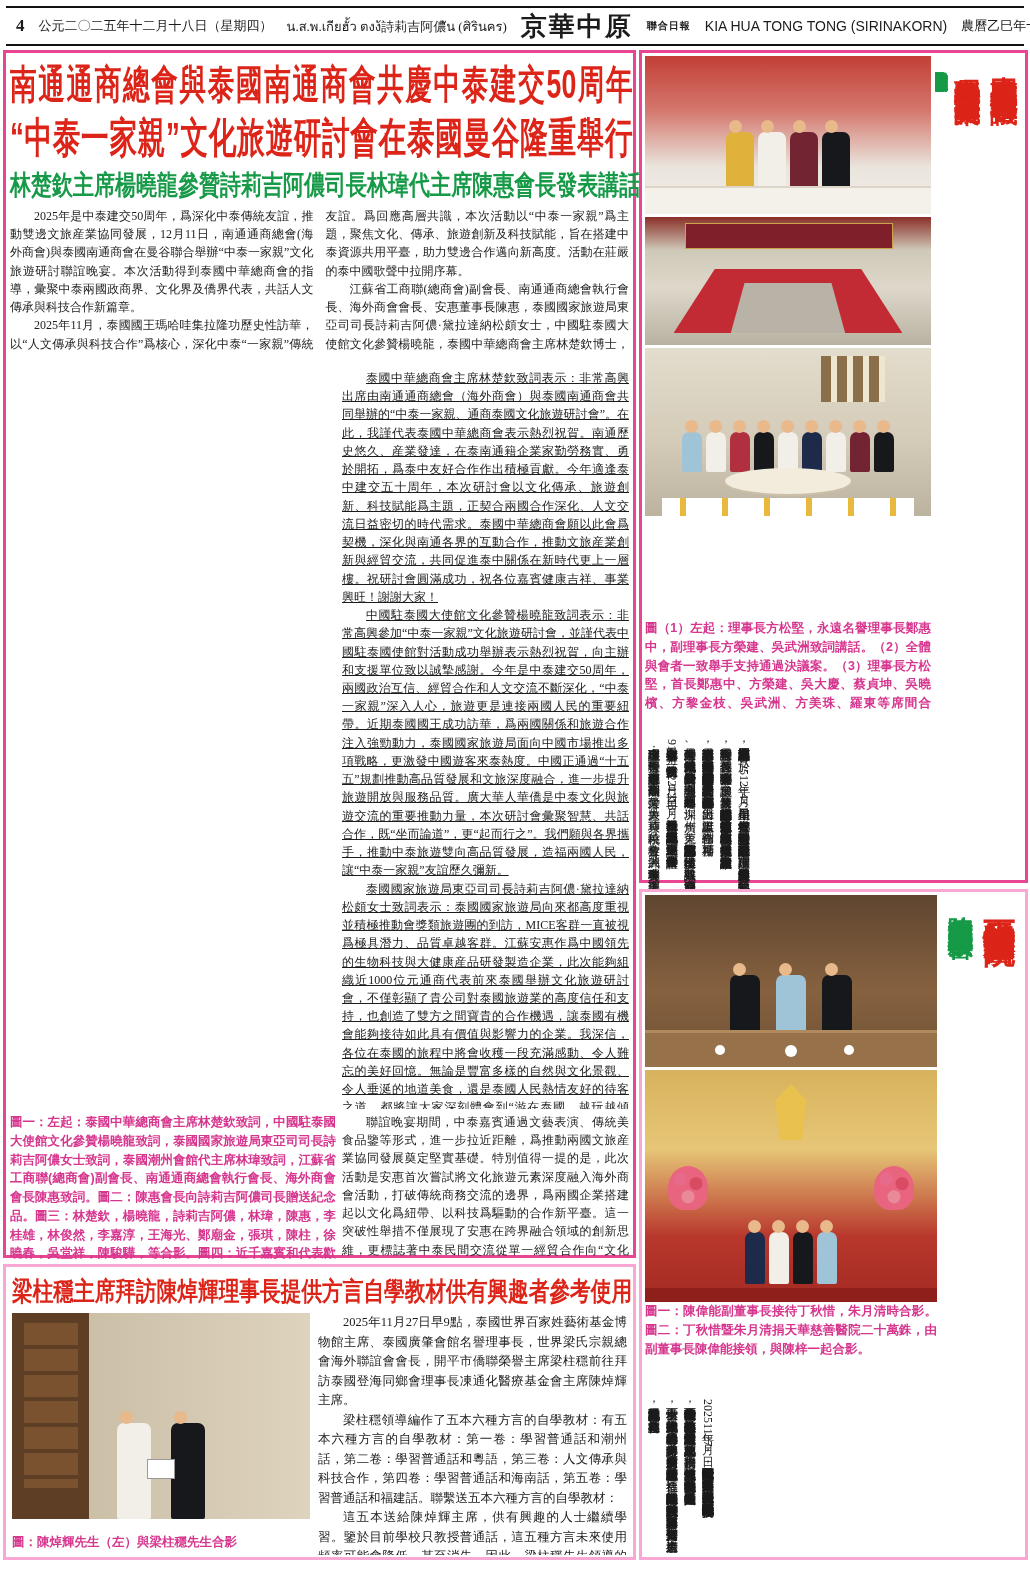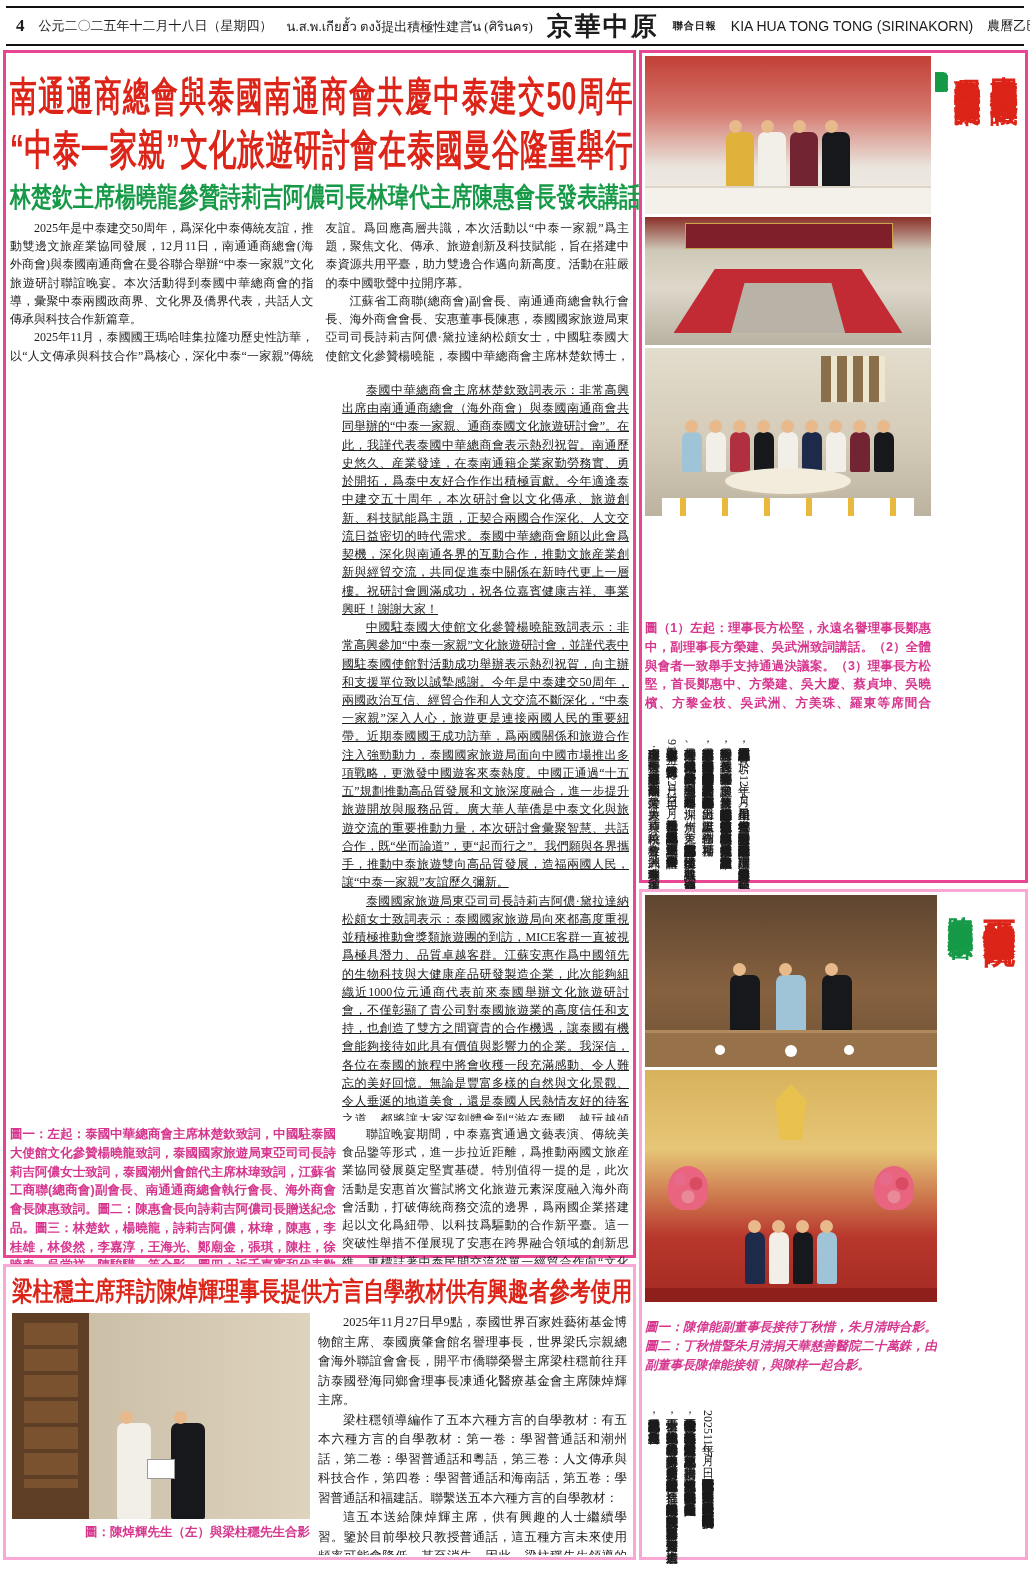--- a/index.html
+++ b/index.html
@@ -44,28 +44,28 @@
   .ovl{position:absolute;font-family:"Liberation Sans",sans-serif;font-weight:900;}
 </style>
 </head>
 <body>
 
 <div id="sheet">
 
   <div id="hdr">
     <span class="pg">4</span>
     <span>公元二〇二五年十二月十八日（星期四）</span>
-    <span>น.ส.พ.เกียฮั้ว ตงง้提出積極性建言ัน (ศิรินคร)</span>
+    <span>น.ส.พ.เกียฮั้ว ตงง้詩莉吉阿儂ัน (ศิรินคร)</span>
     <span class="masthead">京華中原</span>
     <span class="msub">聯合日報</span>
     <span class="eng">KIA HUA TONG TONG (SIRINAKORN)</span>
     <span class="lunar">農曆乙巳年十月廿九日</span>
   </div>
 
-  <div class="frame fr-pink" style="left:3px;top:50px;width:633px;height:1208px;padding:17px 4px;">
+  <div class="frame fr-pink" style="left:3px;top:50px;width:633px;height:1208px;padding:5px 4px;">
     <div class="sq red" style="width:935px;font-size:40px;transform:scaleX(0.666);height:52px;line-height:52px;">南通通商總會與泰國南通商會共慶中泰建交50周年</div>
     <div class="sq red" style="width:945px;font-size:42px;transform:scaleX(0.659);height:56px;line-height:56px;">“中泰一家親”文化旅遊研討會在泰國曼谷隆重舉行</div>
     <div class="sq green" style="width:800px;font-size:27px;transform:scaleX(0.778);height:38px;line-height:38px;margin-bottom:3px;">林楚欽主席楊曉龍參贊詩莉吉阿儂司長林瑋代主席陳惠會長發表講話</div>
 
     <div class="btxt" style="height:158px;column-count:2;column-gap:12px;">
       <p>2025年是中泰建交50周年，爲深化中泰傳統友誼，推動雙邊文旅産業協同發展，12月11日，南通通商總會(海外商會)與泰國南通商會在曼谷聯合舉辦“中泰一家親”文化旅遊研討聯誼晚宴。本次活動得到泰國中華總商會的指導，彙聚中泰兩國政商界、文化界及僑界代表，共話人文傳承與科技合作新篇章。</p>
       <p>2025年11月，泰國國王瑪哈哇集拉隆功歷史性訪華，以“人文傳承與科技合作”爲核心，深化中泰“一家親”傳統友誼。爲回應高層共識，本次活動以“中泰一家親”爲主題，聚焦文化、傳承、旅遊創新及科技賦能，旨在搭建中泰資源共用平臺，助力雙邊合作邁向新高度。活動在莊嚴的泰中國歌聲中拉開序幕。</p>
       <p>江蘇省工商聯(總商會)副會長、南通通商總會執行會長、海外商會會長、安惠董事長陳惠，泰國國家旅遊局東亞司司長詩莉吉阿儂·黛拉達納松頗女士，中國駐泰國大使館文化參贊楊曉龍，泰國中華總商會主席林楚欽博士，泰國潮州會館代主席林瑋，泰國中華總商會暨各行業公會聯合會副主席兼執行主任李桂雄，中國新聞社駐泰國分社社長李映民，泰國中國企業總商會秘書長王海光，泰華進出口商會理事長林俊然，泰國華人青年商會會長李嘉淳，剛果民主共和國中華總商會主席張琪，泰國江浙滬總商會主席鄭廟金，泰國蘇商總會主席陳柱，泰國南通商會會長徐曉春，泰國南通商會常務副會長、中寓集團董事長吳堂祥，南通青年民營企業家商會常務副會長兼秘書長陳駿驊，中國駐泰國大使館三等秘書趙璟·泰國國家旅遊局中國市場資深顧問何婧，泰國國家旅遊局中國市場行銷專員邱少偉，星邏日報主編蘇逸等嘉賓，以及海外通商代表和參加安惠泰國樂享之旅的行銷骨幹近千人出席活動。</p>
     </div>
 
@@ -254,21 +254,21 @@
           <div style="position:absolute;left:8%;top:96px;width:40px;height:44px;border-radius:50% 50% 40% 40%;background:radial-gradient(circle at 30% 30%,#e86a8a 6px,transparent 7px),radial-gradient(circle at 70% 40%,#d94b62 6px,transparent 7px),radial-gradient(circle at 50% 70%,#e88a9a 6px,transparent 7px),#e9647f;"></div>
           <div style="position:absolute;right:8%;top:96px;width:40px;height:44px;border-radius:50% 50% 40% 40%;background:radial-gradient(circle at 30% 30%,#e86a8a 6px,transparent 7px),radial-gradient(circle at 70% 40%,#d94b62 6px,transparent 7px),radial-gradient(circle at 50% 70%,#e88a9a 6px,transparent 7px),#e9647f;"></div>
           <div class="crowd" style="bottom:18px;">
             <i class="fig f-n" style="height:52px;"></i>
             <i class="fig f-w" style="height:52px;"></i>
             <i class="fig f-k" style="height:52px;"></i>
             <i class="fig f-t" style="height:52px;"></i>
           </div>
           <div style="position:absolute;left:0;right:0;bottom:0;height:14px;background:#8e1f1a;"></div>
         </div>
-        <div class="cap" style="height:64px;margin-top:16px;font-style:italic;">圖一：陳偉能副董事長接待丁秋惜，朱月清時合影。圖二：丁秋惜暨朱月清捐天華慈善醫院二十萬銖，由副董事長陳偉能接領，與陳梓一起合影。</div>
+        <div class="cap" style="height:64px;margin-top:0;">圖一：陳偉能副董事長接待丁秋惜，朱月清時合影。圖二：丁秋惜暨朱月清捐天華慈善醫院二十萬銖，由副董事長陳偉能接領，與陳梓一起合影。</div>
       </div>
 
       <div class="vhead" style="flex:1;height:476px;">
         <div class="red" style="font-size:32px;">丁秋惜捐贈二十萬銖予天華醫院</div>
         <div class="green" style="font-size:25px;margin-top:2px;">陳偉能副董事長及陳梓總幹事接領善款</div>
       </div>
     </div>
     <div class="vtxt" style="height:178px;margin-top:4px;">
       <p>2025年11月27日，已故僑領陳億元先生的夫人丁秋惜女士和媳婦朱月清女士蒞臨泰京天華慈善醫院，樂捐二十萬支持醫院慈善醫療事業。天華慈善醫院董事長郭光國先生因有要務未能出席，特委托副董事長陳偉能與總幹事陳梓代表醫院接待丁秋惜女士並接領善款。</p>
       <p>陳偉能副董事長在接待丁秋惜女士時表示，陳億元僑領生前熱心支持慈善公益，多年來對天華醫院的發展傾注深情厚誼。此次由家屬延續其慈心，再次捐贈善款，充分體現僑領家族的慈善理念，也爲醫院在推動弱勢醫療救助、提升公共衛生服務等工作注入溫暖力量。</p>
@@ -282,21 +282,21 @@
     <div style="display:flex;gap:8px;margin-top:2px;">
       <div style="width:298px;flex:none;">
         <div class="ph" style="height:206px;background:linear-gradient(90deg,#5e3f26 0 26%,#cbbfa8 26%,#ded3bd 100%);">
           <div style="position:absolute;left:4%;top:10px;width:18%;height:80%;background:repeating-linear-gradient(180deg,#7a5230 0 22px,#5e3f26 22px 26px);"></div>
           <div class="crowd" style="bottom:0;">
             <i class="fig f-w" style="width:34px;height:96px;"></i>
             <span style="display:inline-block;width:26px;height:18px;background:#fff;border:1px solid #999;margin:0 -6px 40px;z-index:2;position:relative;"></span>
             <i class="fig f-k" style="width:34px;height:96px;"></i>
           </div>
         </div>
-        <div class="cap" style="text-align:right;margin-top:4px;">圖：陳焯輝先生（左）與梁柱穩先生合影</div>
+        <div class="cap" style="text-align:left;margin-top:14px;">圖：陳焯輝先生（左）與梁柱穩先生合影</div>
       </div>
       <div class="btxt" style="flex:1;height:242px;font-size:12.5px;line-height:1.56;">
         <p>2025年11月27日早9點，泰國世界百家姓藝術基金博物館主席、泰國廣肇會館名譽理事長，世界梁氏宗親總會海外聯誼會會長，開平市僑聯榮譽主席梁柱穩前往拜訪泰國登海同鄉會理事長凍通化醫療基金會主席陳焯輝主席。</p>
         <p>梁柱穩領導編作了五本六種方言的自學教材：有五本六種方言的自學教材：第一卷：學習普通話和潮州話，第二卷：學習普通話和粵語，第三卷：人文傳承與科技合作，第四卷：學習普通話和海南話，第五卷：學習普通話和福建話。聯繫送五本六種方言的自學教材：</p>
         <p>這五本送給陳焯輝主席，供有興趣的人士繼續學習。鑒於目前學校只教授普通話，這五種方言未來使用頻率可能會降低，甚至消失，因此，梁柱穩先生領導的百族書法博物館基金會製作了這五本方言教材，另外宗親好友幫忙一起做後每一本泰國華人社會會長支持再查一次旨在保護這五種方言，使其在泰國得以傳承。</p>
       </div>
     </div>
   </div>
 
 </div>

